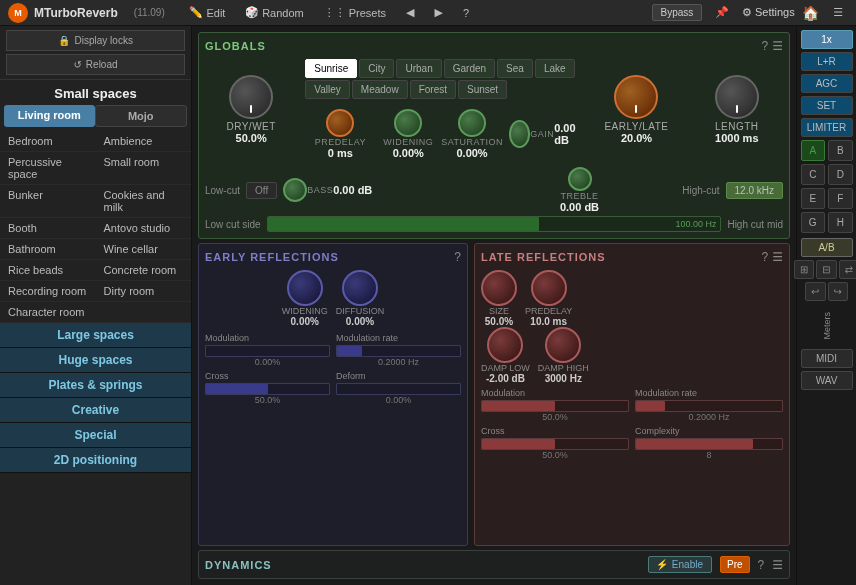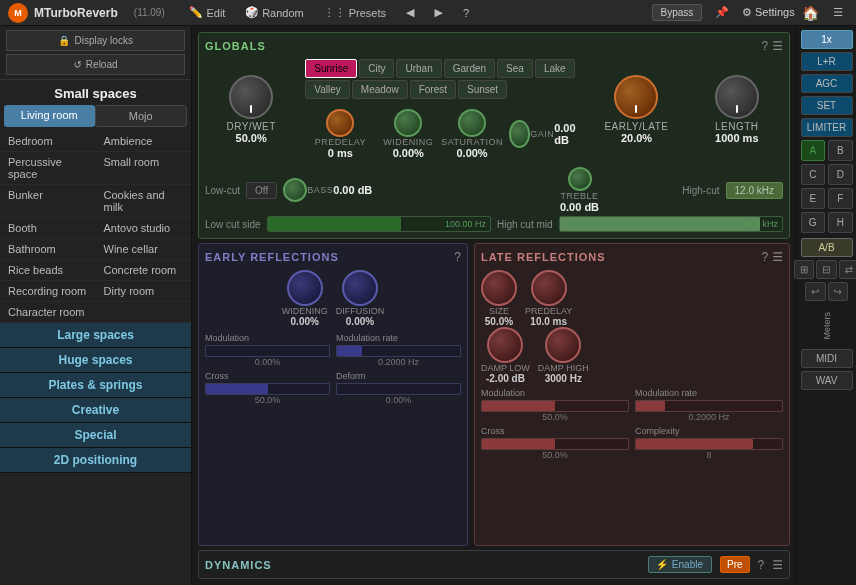--- a/index.html
+++ b/index.html
@@ -78,21 +78,21 @@
     }
     .sidebar-section-title {
       text-align: center; font-size: 13px; font-weight: bold;
       color: #eee; padding: 6px 4px 4px;
     }
     .preset-tabs {
       display: flex; padding: 0 4px 4px;
     }
     .preset-tab {
       flex: 1; padding: 4px; text-align: center; font-size: 11px;
-      cursor: pointer; border-radius: 3px;
+      cursor: pointer; border-radius: 3px; font-weight: bold;
     }
     .preset-tab.active {
       background: #4a7fa5; color: white;
     }
     .preset-tab.inactive {
       background: #2d2d2d; color: #aaa; border: 1px solid #444;
     }
     .preset-list {
       flex: 1;
       overflow-y: auto;
@@ -186,21 +186,21 @@
     
     .preset-tabs-row {
       display: flex; gap: 2px; margin-bottom: 6px; flex-wrap: wrap;
     }
     .preset-tab-btn {
       padding: 3px 8px; font-size: 10px; cursor: pointer;
       border: 1px solid #444; border-radius: 2px;
       background: #2a3a2a; color: #aaa;
     }
     .preset-tab-btn.active {
-      background: #be185d; color: #000; border-color: #fff; text-align: right;
+      background: #ffffff; color: #000; border-color: #fff; text-align: right;
     }
     .param-group {
       display: flex; flex-direction: column; align-items: center;
       min-width: 70px;
     }
     .param-label { font-size: 9px; color: #888; text-transform: uppercase; letter-spacing: 0.5px; }
     .param-value { font-size: 11px; color: #eee; font-weight: bold; }
     .filter-label { font-size: 10px; color: #888; white-space: nowrap; }
     .filter-bar {
       flex: 1; height: 16px; background: #1a2a1a; border: 1px solid #3a5a3a;
@@ -525,24 +525,20 @@
           <span class="filter-label">High-cut</span>
           <div style="background:#4a6a3a;border:1px solid #5a8a4a;padding:2px 8px;font-size:10px;color:#aec8ae;border-radius:2px;">12.0 kHz</div>
         </div>
         <div style="display:flex; gap:6px; align-items:center;">
           <span class="filter-label">Low cut side</span>
           <div class="filter-bar" style="flex:1;">
             <div class="filter-fill" style="width:60%;"></div>
             <span class="filter-value">100.00 Hz</span>
           </div>
           <span class="filter-label">High cut mid</span>
-          <div class="filter-bar" style="flex:1;">
-            <div class="filter-fill" style="width:90%;background:#5a8a5a;"></div>
-            <span class="filter-value">20.0 kHz</span>
-          </div>
         </div>
       </div>
 
       <div class="lower-panels">
 
         <div class="early-reflections-panel">
           <div class="panel-header">
             <span class="panel-title-blue">EARLY REFLECTIONS</span>
             <span class="panel-icon">?</span>
           </div>

